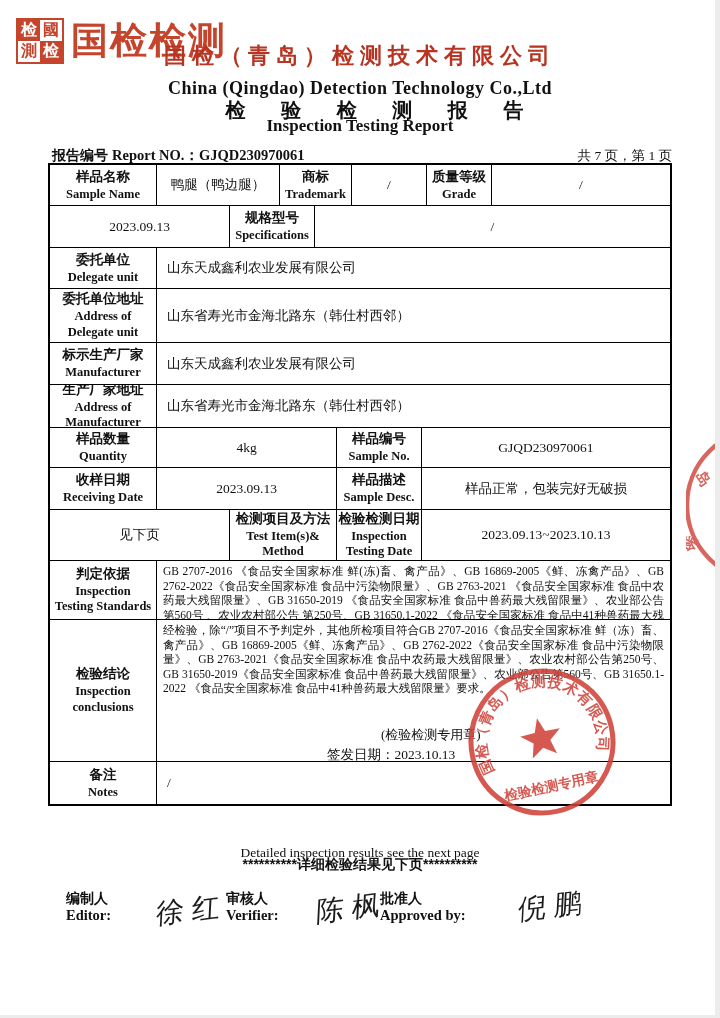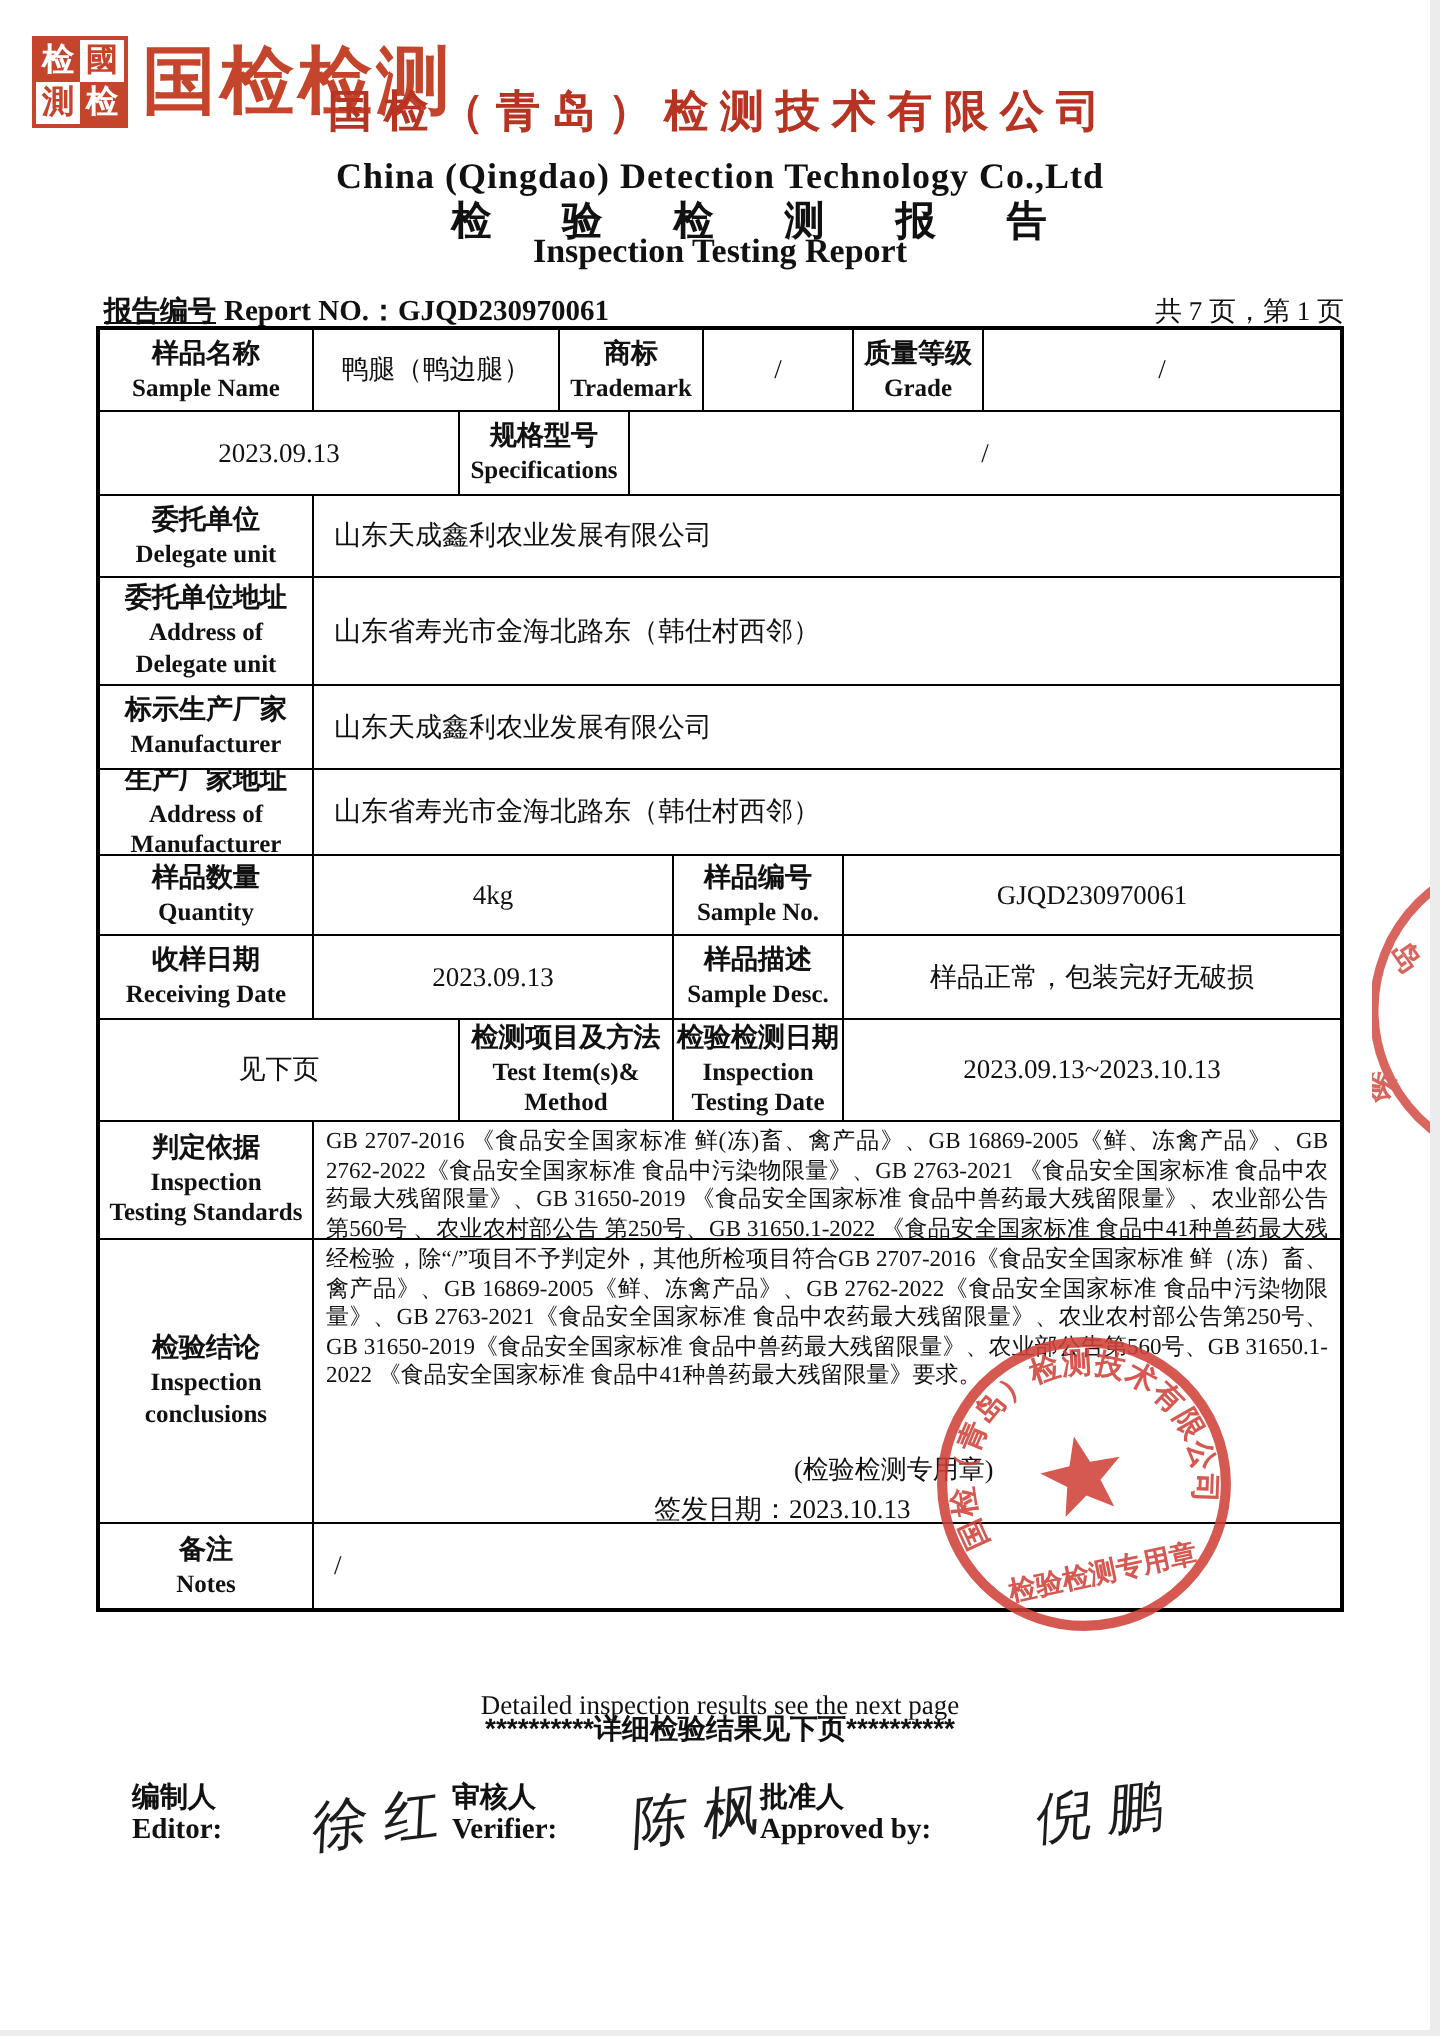--- a/index.html
+++ b/index.html
@@ -21,21 +21,21 @@
   .lg-wht { background:#fff; color:#c5442c; }
   .logo-brand { font:bold 37px "Liberation Sans","DejaVu Sans",sans-serif; color:#c5442c; letter-spacing:2px; }
 
   .ctr { position:absolute; left:0; right:0; text-align:center; }
   .company-cn { top:41px; font:bold 22px "Liberation Sans","DejaVu Sans",sans-serif; color:#b73422; letter-spacing:6px; }
   .company-en { top:78px; font:bold 18px "Liberation Serif",serif; letter-spacing:0.5px; }
   .title-cn   { top:97px; font:bold 20px "Liberation Sans","DejaVu Sans",sans-serif; letter-spacing:15px;padding-left:44px; }
   .title-en   { top:116px; font:bold 17px "Liberation Serif",serif; }
 
   .report-line { position:absolute; top:146px; left:52px; width:620px; display:flex; justify-content:space-between; align-items:baseline; }
-  .rn-cn { font:bold 14px "Liberation Sans","DejaVu Sans",sans-serif;text-decoration:underline; }
+  .rn-cn { font:bold 14px "Liberation Sans","DejaVu Sans",sans-serif; }
   .rn-en { font:bold 14.5px "Liberation Serif",serif; }
   .pages { font:13.5px "Liberation Serif",serif; }
 
   
   .tbl { position:absolute; left:48px; top:163px; width:624px; border:2px solid #000; background:#fff; }
   .tr { display:flex; border-bottom:1.5px solid #000; }
   .tr:last-child { border-bottom:none; }
   .td { border-right:1.5px solid #000; display:flex; flex-direction:column; justify-content:center; align-items:center;
         text-align:center; overflow:hidden; }
   .td:last-child { border-right:none; }
@@ -47,21 +47,21 @@
   .w-lab { flex:0 0 107px; }
   .w1v  { flex:0 0 123px; } .w1l2 { flex:0 0 72px; } .w1v2 { flex:0 0 75px; } .w1l3 { flex:0 0 65px; } .wfill { flex:1; }
   .w2v  { flex:0 0 180px; } .w2l  { flex:0 0 85px;text-align:right; }
 
   .h1{height:41px} .h2{height:42px} .h3{height:41px} .h4{height:54px} .h5{height:42px} .h6{height:43px}
   .h7{height:40px} .h8{height:42px} .h9{height:51px} .h10{height:59px} .h11{height:142px} .h12{height:42px}
 
   .smalltxt { justify-content:flex-start; align-items:flex-start; text-align:justify;
               padding:3px 6px; font-size:11.5px; line-height:14.6px; }
   .concl { position:relative; }
-  .stamp-note { position:absolute; left:240px; top:108px; font-size:13px; }
+  .stamp-note { position:absolute; left:224px; top:108px; font-size:13px; }
   .issue-line { position:absolute; left:170px; top:128px; font-size:13.5px; }
 
   
   .big-seal { position:absolute; left:466px; top:666px; width:152px; height:152px;
               transform:rotate(-12deg); opacity:.87; z-index:5; }
   .side-seal { position:absolute; right:0; top:433px; width:34px; height:140px; overflow:hidden; opacity:.8; z-index:5; }
 
   
   .stars-cn { top:856px; font:bold 14px "Liberation Sans","DejaVu Sans",sans-serif; }
   .stars-en { top:845px; font:13.5px "Liberation Serif",serif; }

